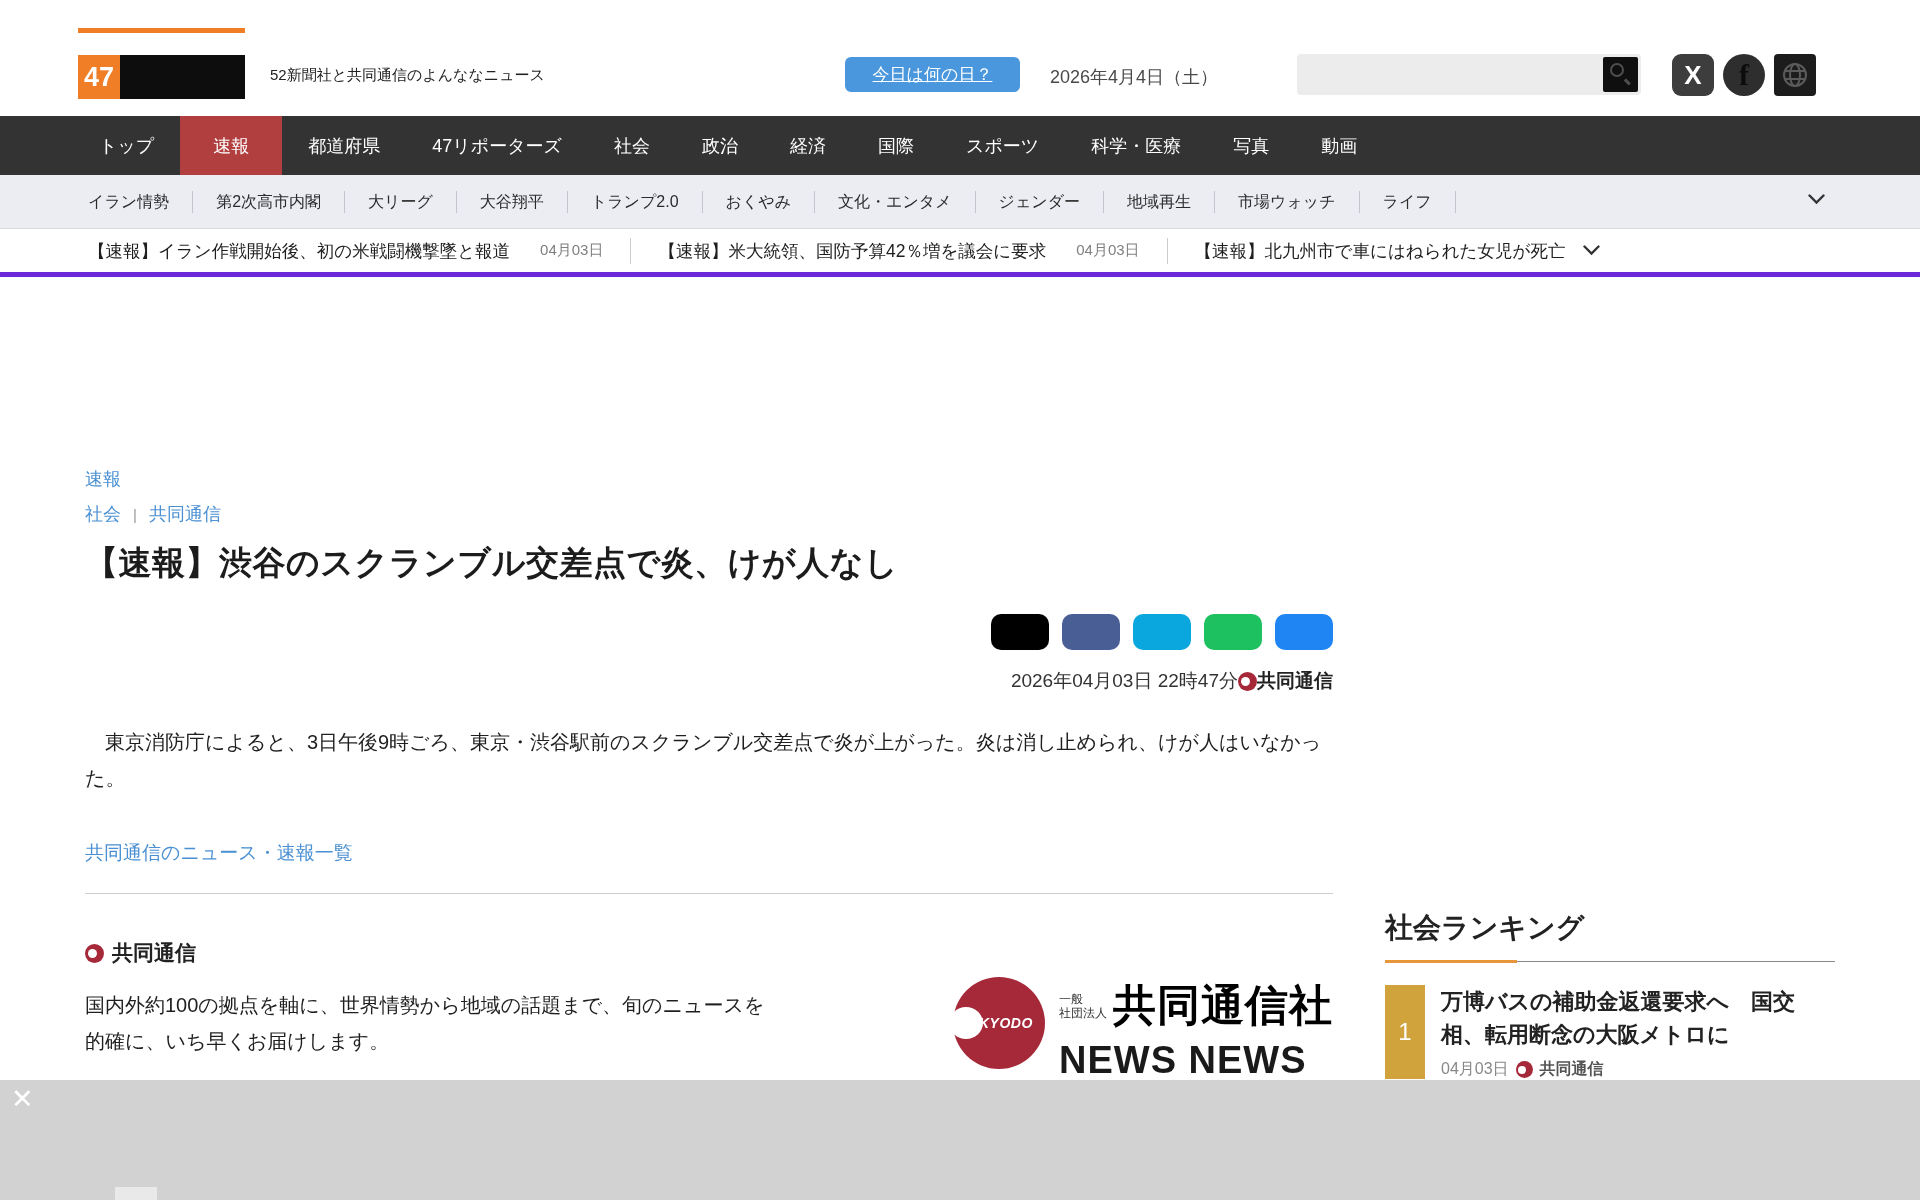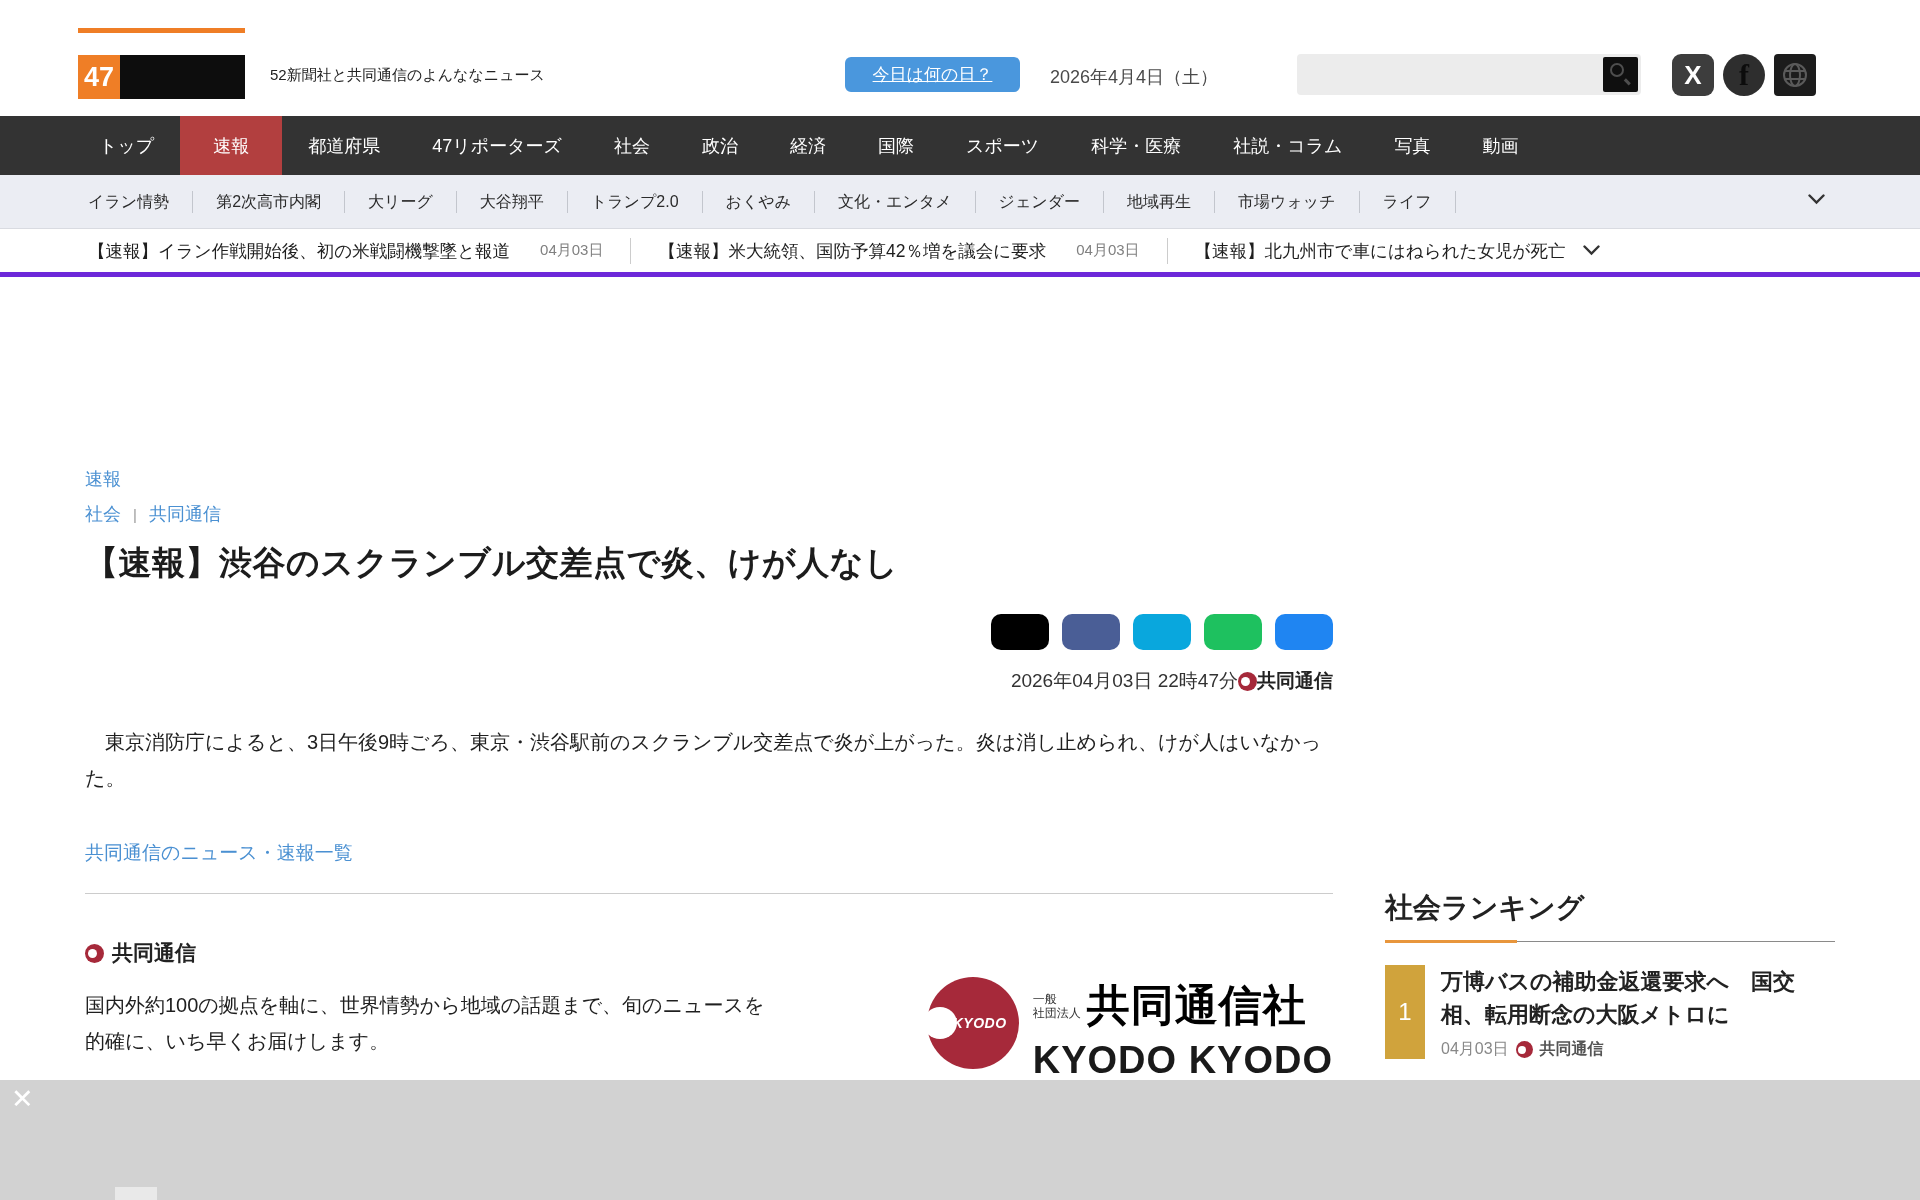--- a/index.html
+++ b/index.html
@@ -91,21 +91,21 @@
   .kyodo-circle::before { content:""; position:absolute; left:-4px; top:30px; width:34px; height:32px;
     background:#fff; border-radius:50%; }
   .kyodo-circle span { position:absolute; left:26px; top:38px; color:#fff; font-size:14px;
     font-style:italic; font-weight:bold; letter-spacing:.5px; }
   .kyodo-logo-text .jp-row { display:flex; align-items:center; gap:6px; }
   .org-type { font-size:12px; color:#333; line-height:1.2; }
   .company { font-size:43px; font-weight:bold; color:#000000; letter-spacing:1px; }
   .eng { font-size:38px; font-weight:bold; color:#1a1a1a; letter-spacing:1px; margin-top:4px; }
 
   
-  .sidebar { position:absolute; left:1385px; top:612px; width:450px; }
+  .sidebar { position:absolute; left:1385px; top:632px; width:450px; }
   .rank-title { font-size:28px; font-weight:bold; color:#222; }
   .rank-divider { position:relative; margin-top:13px; height:3px; }
   .rank-divider .gray { position:absolute; left:0; right:0; top:1px; height:1px; background:#8a8a8a; }
   .rank-divider .orange { position:absolute; left:0; top:0; width:132px; height:3px; background:#e8963c; }
   .rank-item { margin-top:22px; display:flex; gap:16px; cursor:pointer; }
   .rank-badge { flex:0 0 40px; height:94px; background:#d0a33c; color:#fff; font-size:24px;
     display:flex; align-items:center; justify-content:center; }
   .rank-body { flex:1; }
   .rank-headline { font-size:22px; font-weight:bold; line-height:1.5; color:#222; }
   .rank-meta { margin-top:8px; display:flex; align-items:center; gap:7px; font-size:16px; color:#888; }
@@ -162,21 +162,20 @@
     <a>トップ</a>
     <a class="active">速報</a>
     <a>都道府県</a>
     <a>47リポーターズ</a>
     <a>社会</a>
     <a>政治</a>
     <a>経済</a>
     <a>国際</a>
     <a>スポーツ</a>
     <a>科学・医療</a>
-    <a>社説・コラム</a>
     <a>写真</a>
     <a>動画</a>
   </nav>
 
   <div class="subnav">
     <a>イラン情勢</a>
     <a>第2次高市内閣</a>
     <a>大リーグ</a>
     <a>大谷翔平</a>
     <a>トランプ2.0</a>
@@ -259,21 +258,21 @@
             <span>KYODO</span>
           </div>
           <div class="kyodo-logo-text">
             <div class="jp-row">
               <div class="org-type">
                 <div>一般</div>
                 <div>社団法人</div>
               </div>
               <div class="company">共同通信社</div>
             </div>
-            <div class="eng">KYODO KYODO</div>
+            <div class="eng">NEWS NEWS</div>
           </div>
         </div>
       </section>
     </article>
 
     <aside class="sidebar">
       <h2 class="rank-title">社会ランキング</h2>
       <div class="rank-divider">
         <div class="gray"></div>
           <div class="orange"></div>

